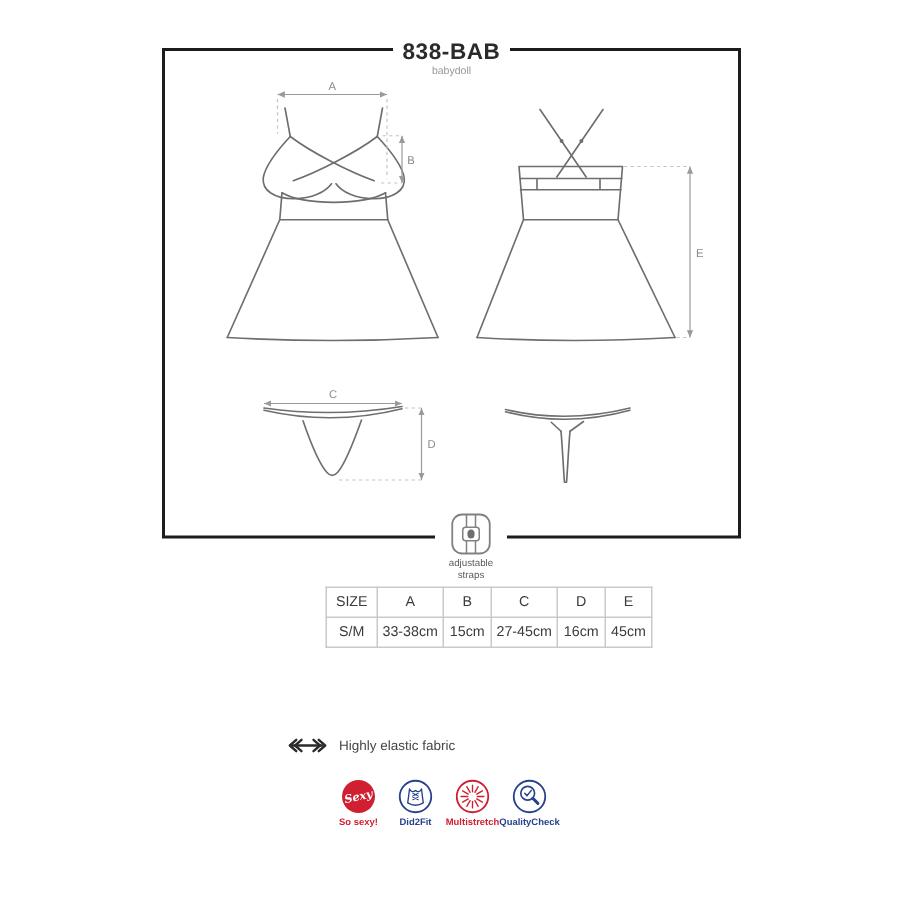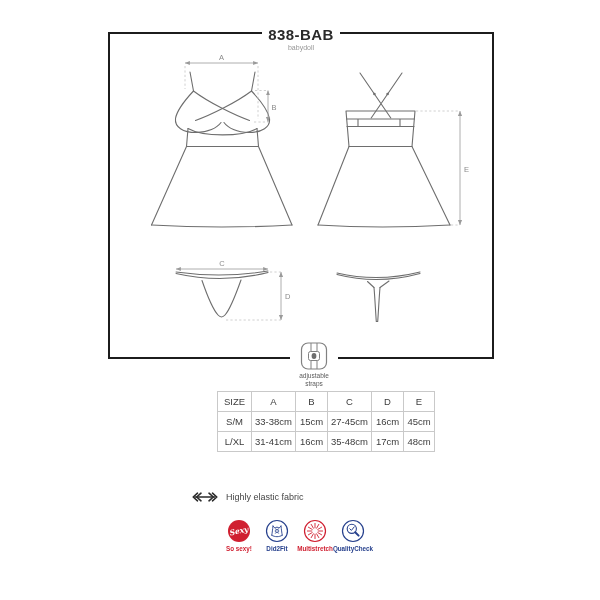--- a/index.html
+++ b/index.html
@@ -140,28 +140,20 @@
       <td>E</td>
     </tr>
     <tr>
       <td>S/M</td>
       <td>33-38cm</td>
       <td>15cm</td>
       <td>27-45cm</td>
       <td>16cm</td>
       <td>45cm</td>
     </tr>
-    <tr>
-      <td>L/XL</td>
-      <td>31-41cm</td>
-      <td>16cm</td>
-      <td>35-48cm</td>
-      <td>17cm</td>
-      <td>48cm</td>
-    </tr>
   </tbody>
     </table>
 
   <div id="elastic">
     <svg width="30" height="12" viewBox="0 0 30 12" fill="none" stroke="#2b2b2b" stroke-width="1.6" stroke-linecap="round" stroke-linejoin="round">
       <line x1="5" y1="6" x2="25" y2="6"></line>
       <path d="M7.5,2.2 L3.2,6 L7.5,9.8 M11,2.2 L6.7,6 L11,9.8"></path>
       <path d="M22.5,2.2 L26.8,6 L22.5,9.8 M19,2.2 L23.3,6 L19,9.8"></path>
     </svg>
     <span>Highly elastic fabric</span>

